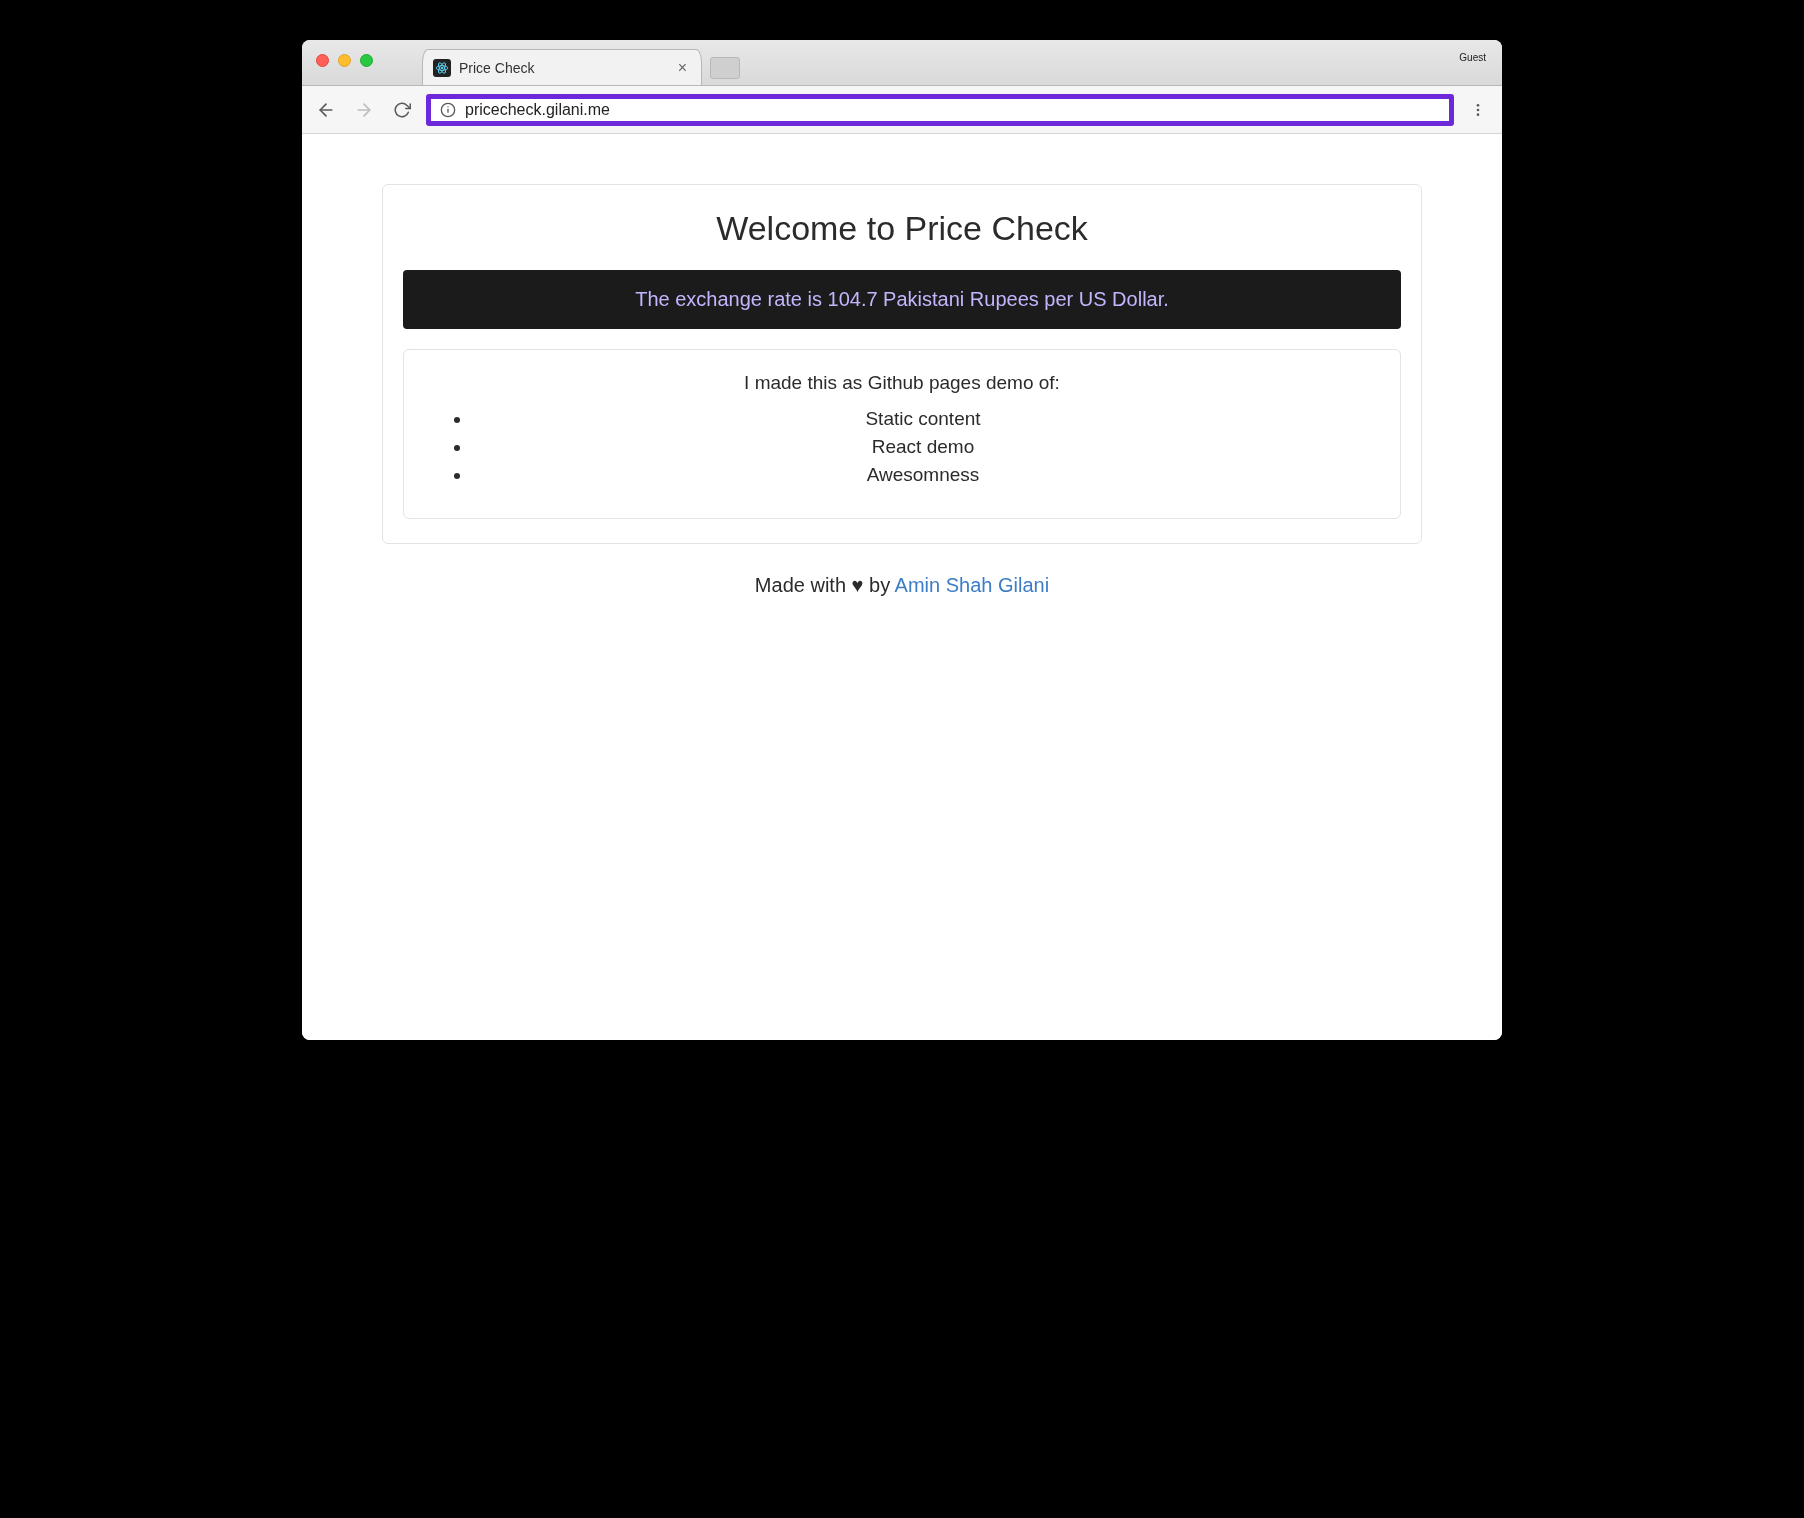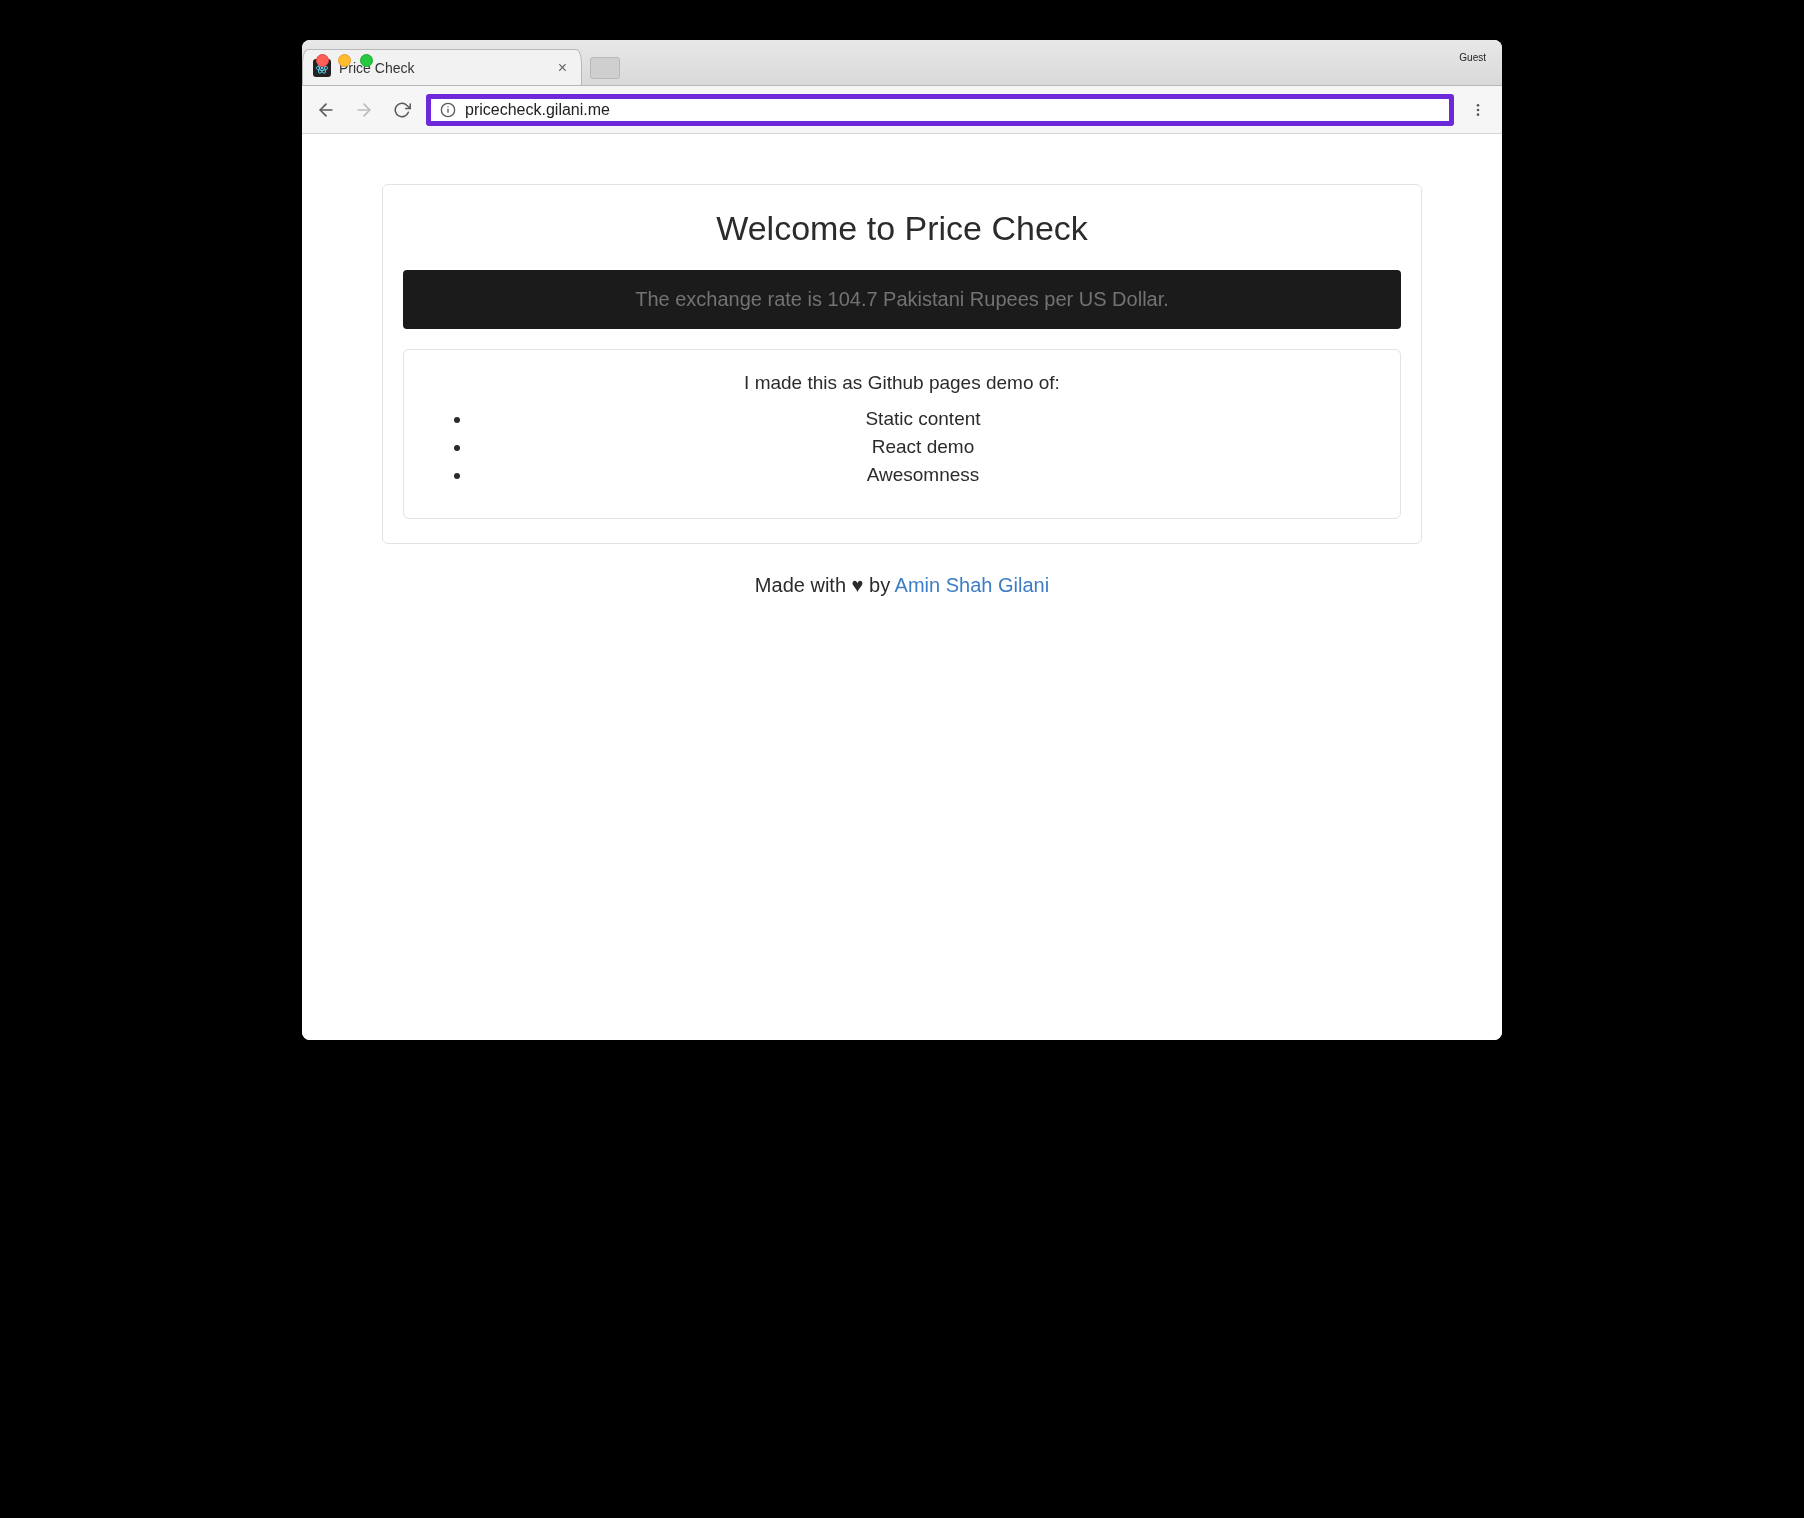--- a/index.html
+++ b/index.html
@@ -45,20 +45,21 @@
     }
     .light {
       width: 13px;
       height: 13px;
       border-radius: 50%;
     }
     .light.red    { background: #ff5f57; border: 0.5px solid #e24640; }
     .light.yellow { background: #ffbd2e; border: 0.5px solid #e1a22b; }
     .light.green  { background: #28c940; border: 0.5px solid #1dac2f; }
     .tab {
+      margin-left: 120px;
       height: 36px;
       width: 280px;
       background: #f2f2f2;
       border: 1px solid #b8b8b8;
       border-bottom: none;
       border-top-left-radius: 6px 14px;
       border-top-right-radius: 6px 14px;
       display: flex;
       align-items: center;
       padding: 0 10px;
@@ -161,21 +162,21 @@
     }
     .card h1 {
       text-align: center;
       font-size: 34px;
       font-weight: 400;
       color: #2b2b2b;
       margin: 4px 0 22px;
     }
     .rate-banner {
       background: #1b1b1b;
-      color: #737373;
+      color: #c4b5fd;
       text-align: center;
       font-size: 20px;
       padding: 18px 10px;
       border-radius: 4px;
     }
     .demo-box {
       margin-top: 20px;
       border: 1px solid #e3e3e3;
       border-radius: 6px;
       padding: 22px 26px 26px;

